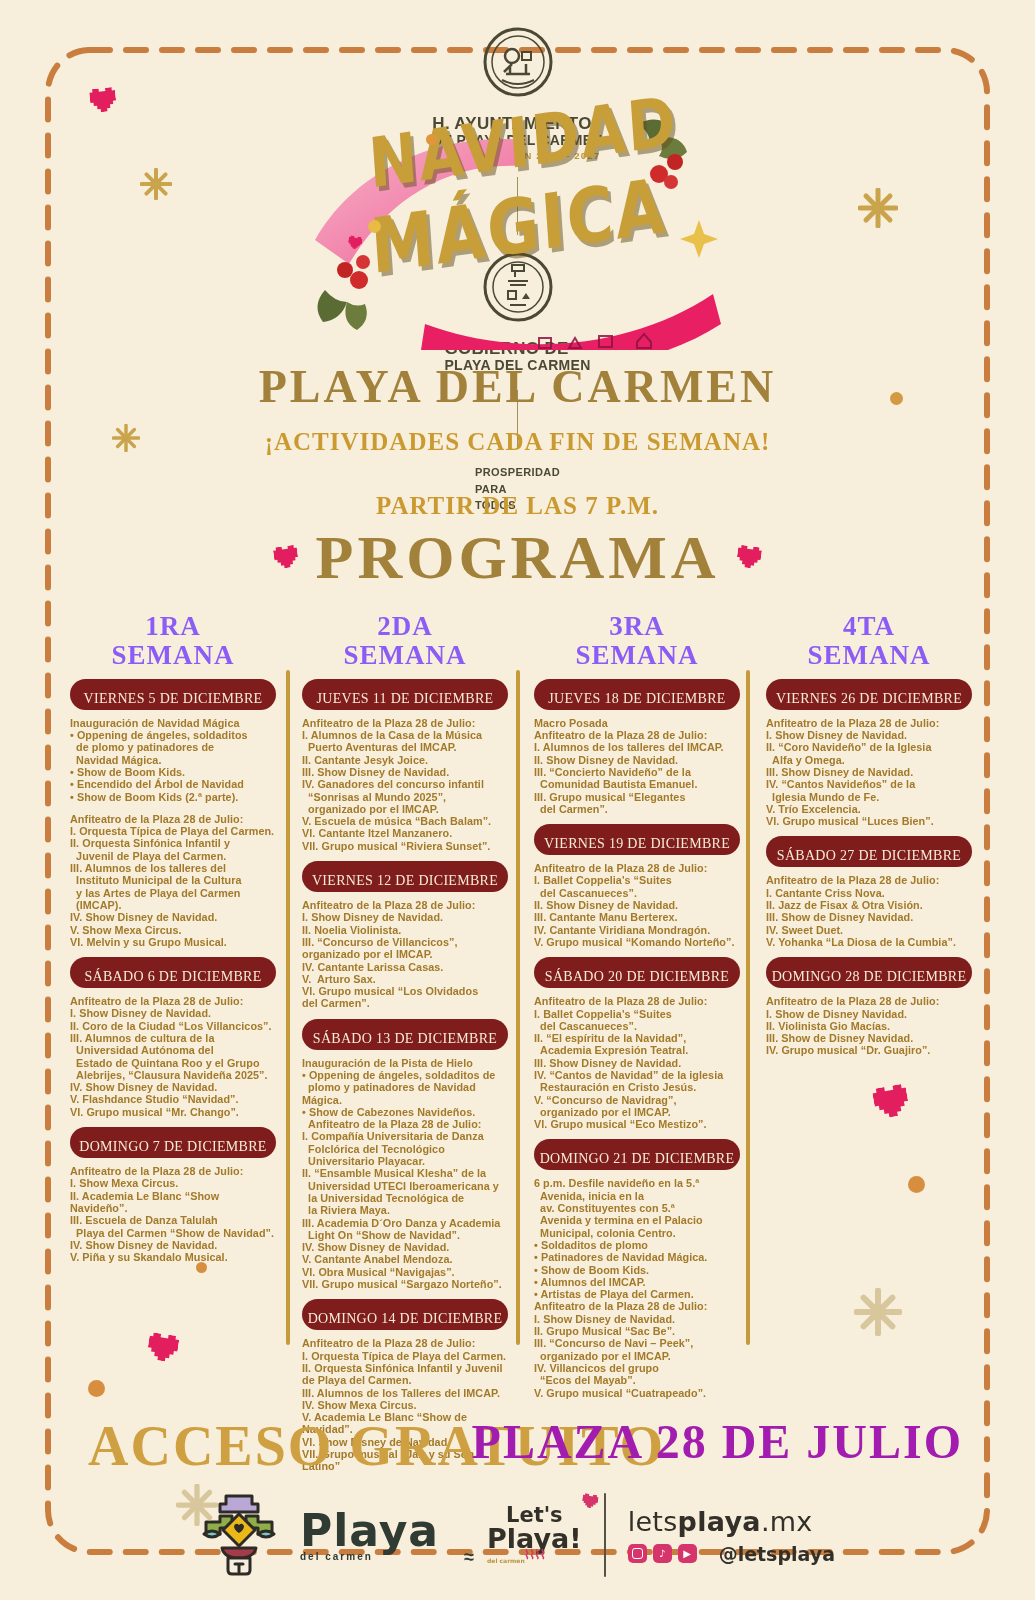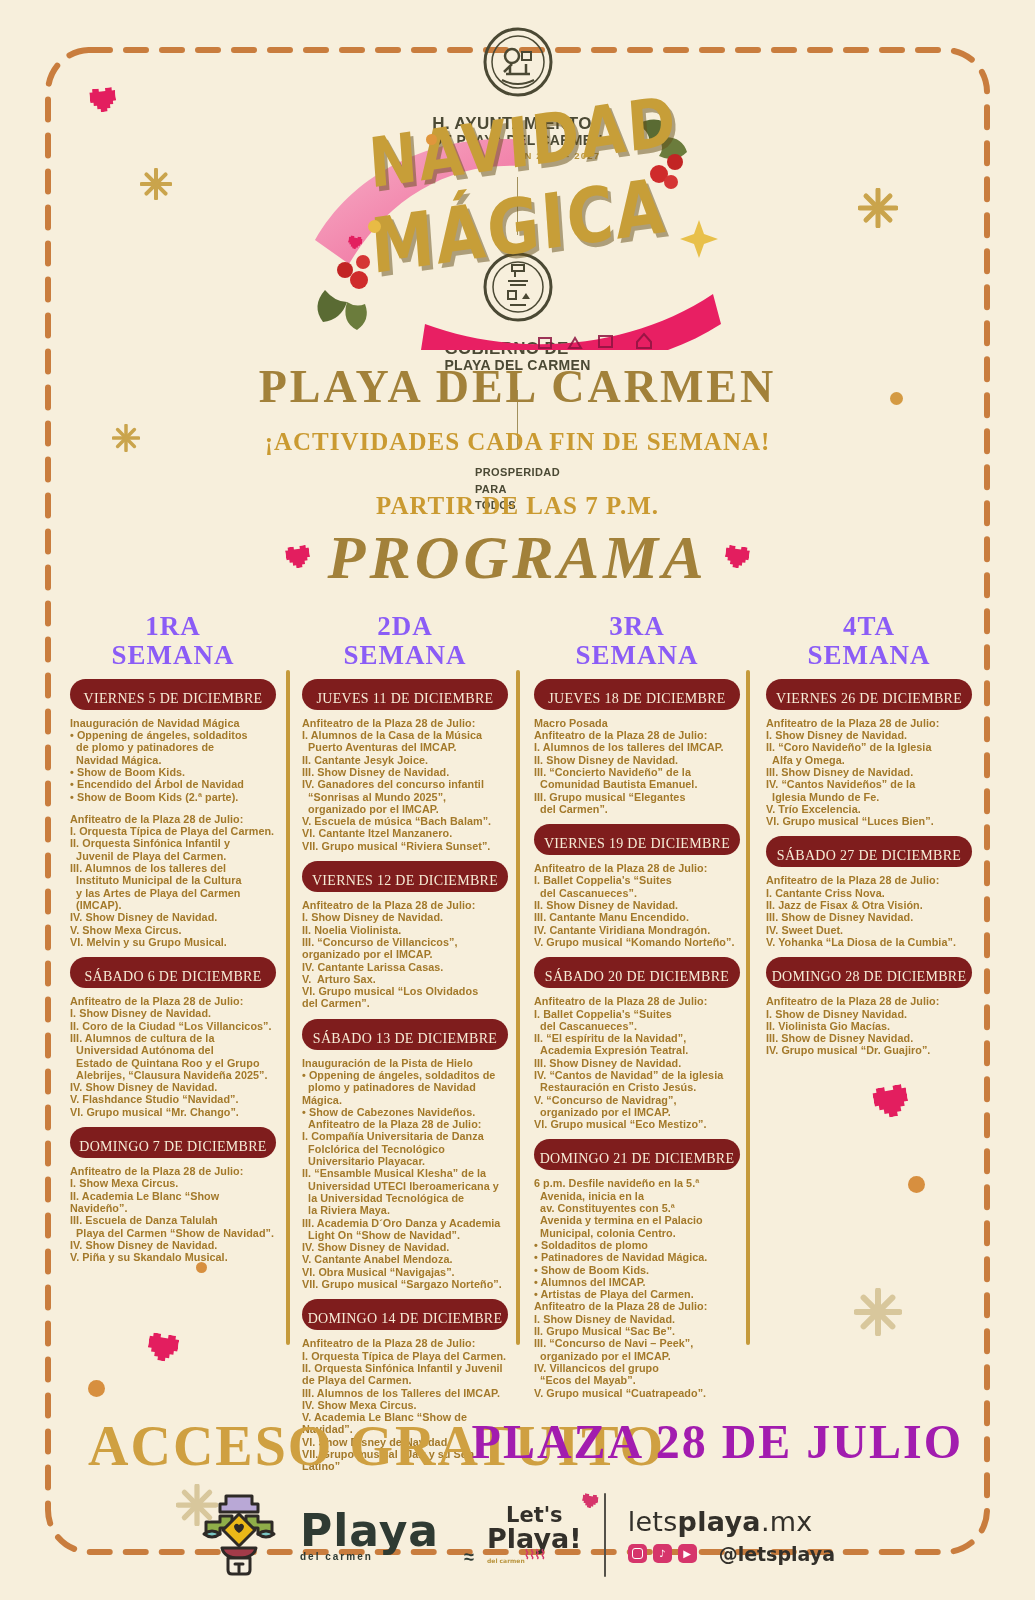--- a/index.html
+++ b/index.html
@@ -27,21 +27,21 @@
   .nav2{left:64px;top:98px;font-size:64px;}
   .city{position:absolute;left:0;top:360px;width:100%;text-align:center;
         font-family:"Liberation Serif",serif;font-weight:bold;font-size:46px;
         color:#a2813a;letter-spacing:3px;}
   .subline{position:absolute;width:100%;text-align:center;font-family:"Liberation Serif",serif;
            font-weight:bold;font-size:25px;color:#ca9a31;letter-spacing:1px;}
   .sub1{top:428px;} .sub2{top:460px;} .sub3{top:492px;}
   .program-title-row{position:absolute;left:0;top:526px;width:100%;display:flex;
                      justify-content:center;align-items:center;gap:18px;}
   .program-title{font-family:"Liberation Serif",serif;font-weight:bold;font-size:62px;
-                 color:#a2813a;letter-spacing:4px;line-height:1;font-style:italic;}
+                 color:#a2813a;letter-spacing:4px;line-height:1;}
   
   .columns{position:absolute;left:62px;top:612px;width:912px;display:grid;
            grid-template-columns:repeat(4,216px);column-gap:16px;}
   .col{padding:0 2px 0 8px;}
   .wt{font-family:"Liberation Serif",serif;font-weight:bold;font-size:27px;color:#8b5cf6;
       text-align:center;line-height:1.07;letter-spacing:1px;}
   .banner{background:#7f1d1d;color:#f6ecd6;font-family:"Liberation Serif",serif;font-weight:normal;
           font-size:14px;text-align:center;border-radius:16px;padding:12px 2px 3px;
           margin:9px 0 7px;letter-spacing:.3px;white-space:nowrap;}
   .col .banner:first-of-type{margin-top:12px;}
@@ -288,21 +288,21 @@
         <div class="line">II. Show Disney de Navidad.</div>
         <div class="line">III. “Concierto Navideño” de la</div>
         <div class="line">  Comunidad Bautista Emanuel.</div>
         <div class="line">III. Grupo musical “Elegantes</div>
         <div class="line">  del Carmen”.</div>
         <div class="banner">VIERNES 19 DE DICIEMBRE</div>
         <div class="line">Anfiteatro de la Plaza 28 de Julio:</div>
         <div class="line">I. Ballet Coppelia's “Suites</div>
         <div class="line">  del Cascanueces”.</div>
         <div class="line">II. Show Disney de Navidad.</div>
-        <div class="line">III. Cantante Manu Encendido.</div>
+        <div class="line">III. Cantante Manu Berterex.</div>
         <div class="line">IV. Cantante Viridiana Mondragón.</div>
         <div class="line">V. Grupo musical “Komando Norteño”.</div>
         <div class="banner">SÁBADO 20 DE DICIEMBRE</div>
         <div class="line">Anfiteatro de la Plaza 28 de Julio:</div>
         <div class="line">I. Ballet Coppelia's “Suites</div>
         <div class="line">  del Cascanueces”.</div>
         <div class="line">II. “El espíritu de la Navidad”,</div>
         <div class="line">  Academia Expresión Teatral.</div>
         <div class="line">III. Show Disney de Navidad.</div>
         <div class="line">IV. “Cantos de Navidad” de la iglesia</div>

